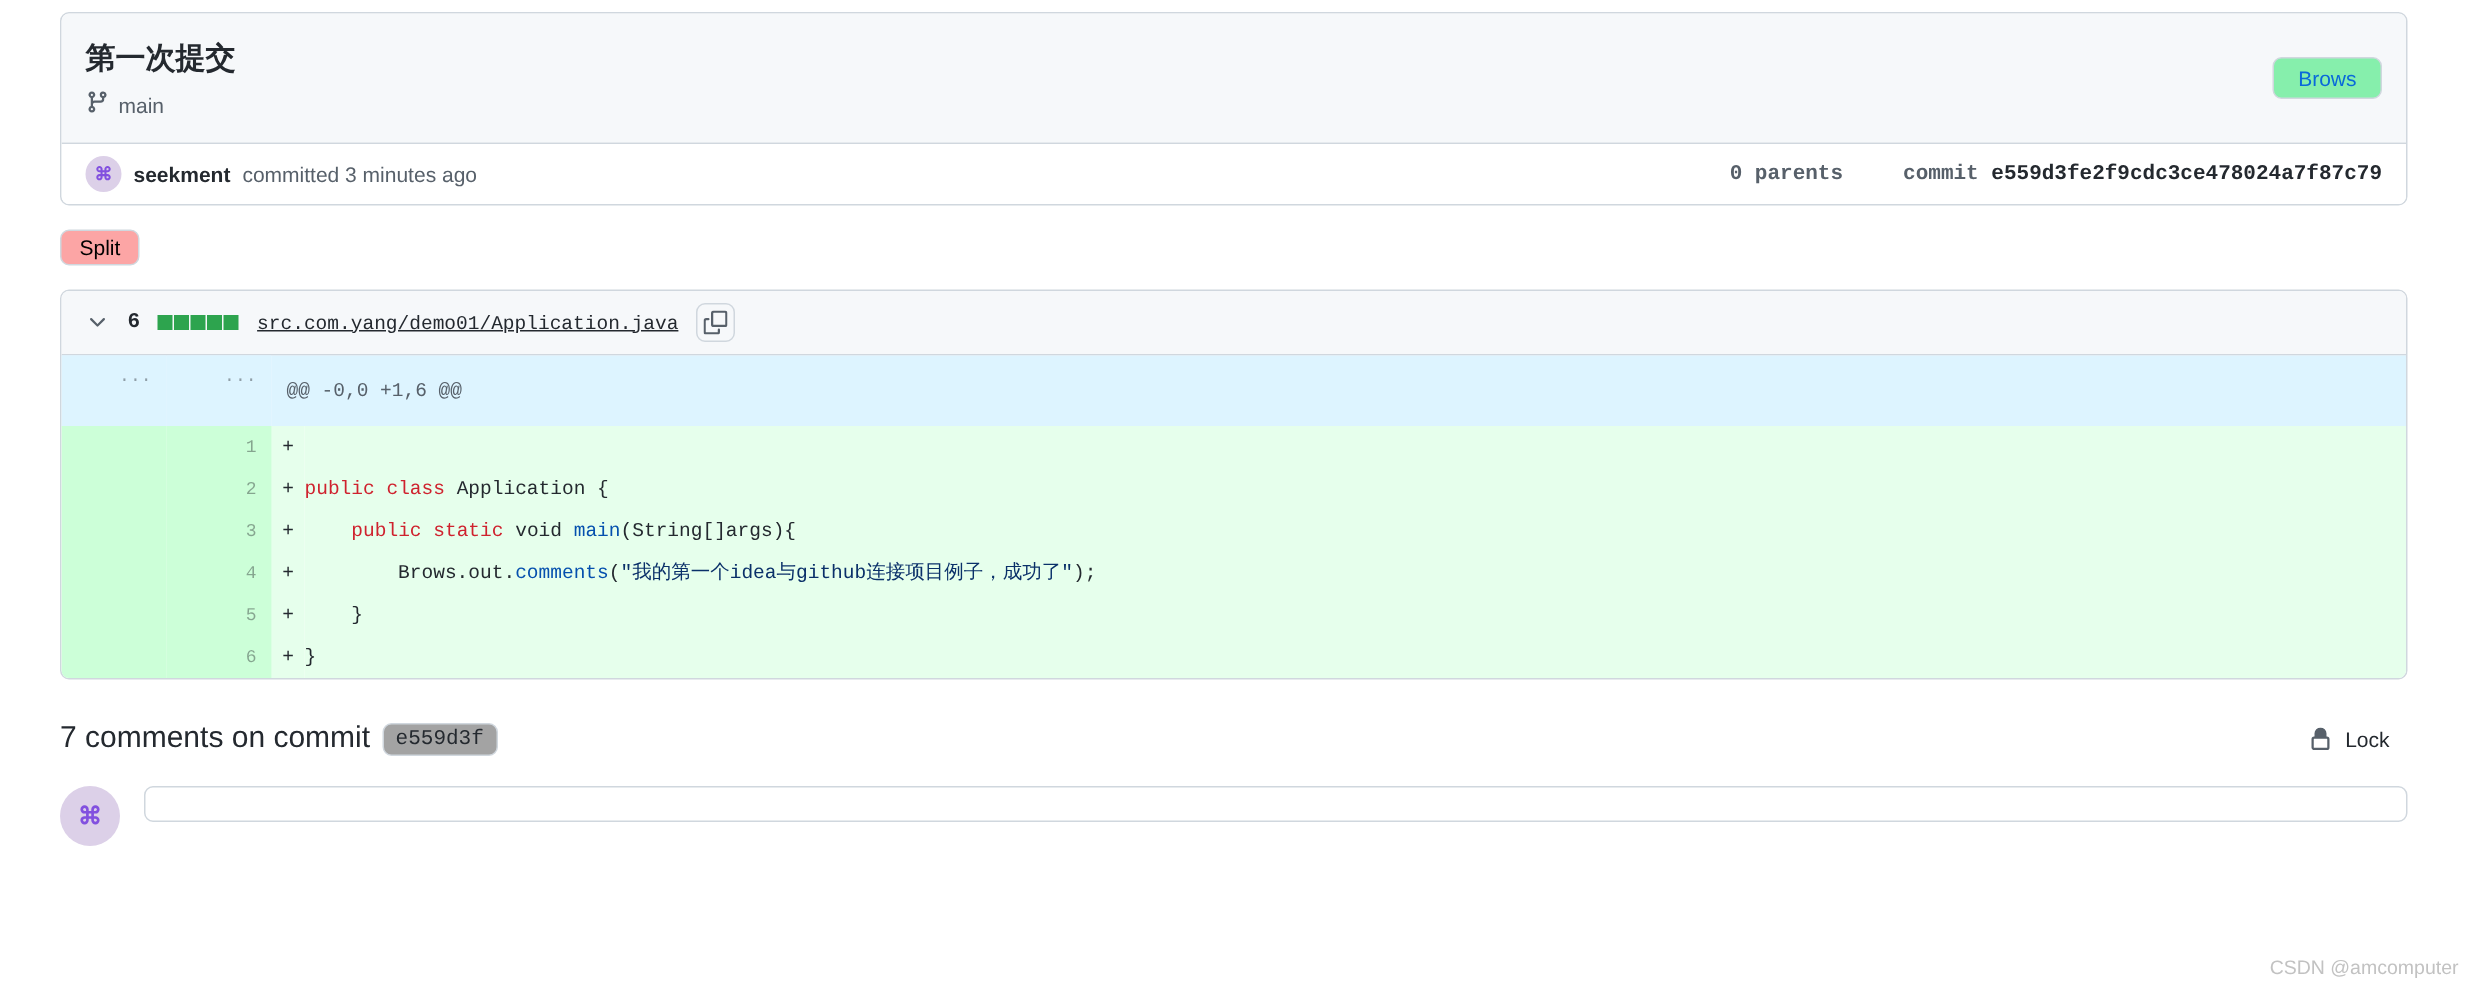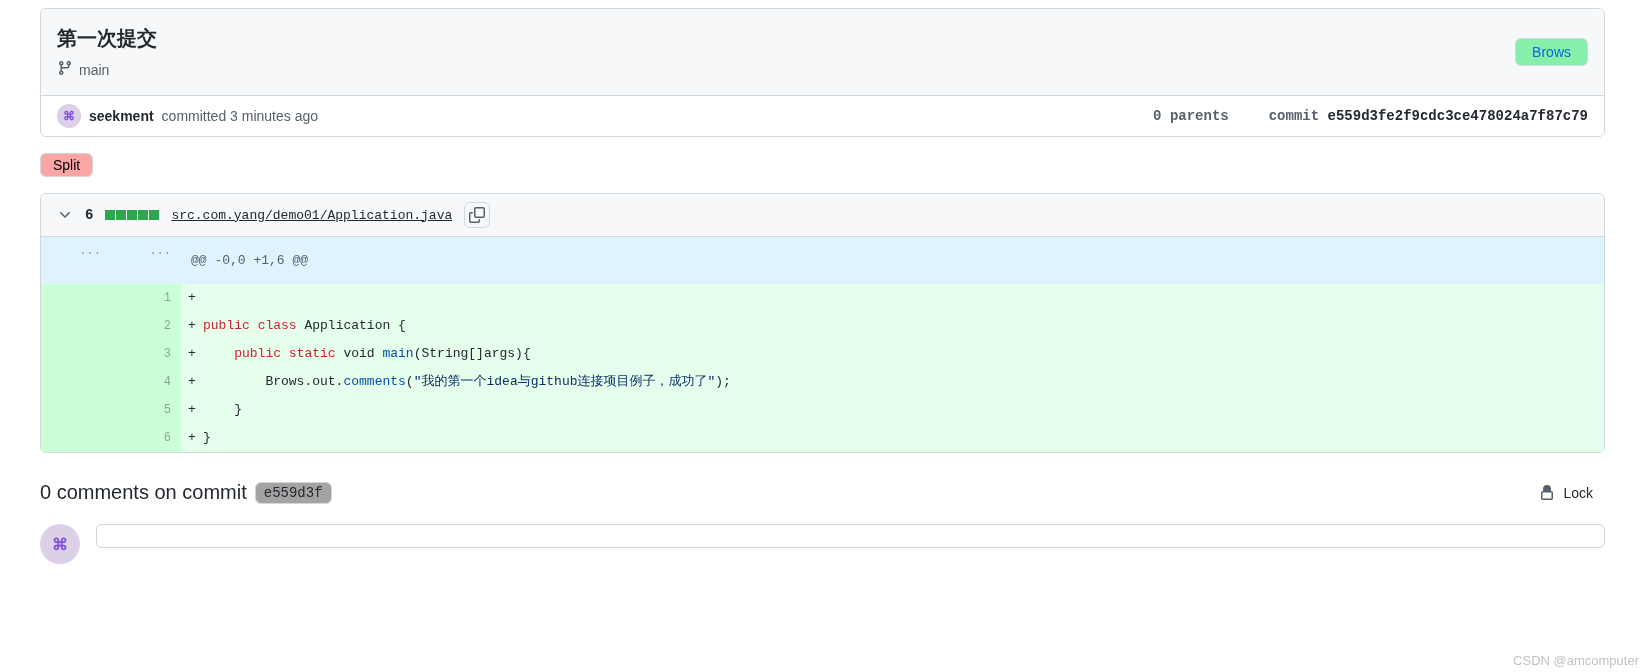--- a/index.html
+++ b/index.html
@@ -201,21 +201,21 @@
 .comment-box {
   flex: 1;
   border: 1px solid #d0d7de;
   border-radius: 6px;
   height: 24px;
 }
 
 .watermark {
   position: fixed;
   right: 6px;
-  bottom: 4px;
+  bottom: 20px;
   color: #c2c2c2;
   font-size: 13px;
   font-family: Arial, sans-serif;
 }
 </style>
 </head>
 <body>
 
 <div class="commit-box">
   <div class="commit-top">
@@ -317,21 +317,21 @@
           <td class="num-col">6</td>
           <td class="marker-col">+</td>
           <td class="code-col"><span>}</span></td>
         </tr>
       </tbody>
   </table>
 </div>
 
 <div class="comments-header">
   <div class="comments-title">
-    <span>0 comments on commit </span>
+    <span>7 comments on commit </span>
     <span class="sha-box mono">e559d3f</span>
   </div>
   <span class="lock-btn">
     <svg width="16" height="16" viewBox="0 0 16 16">
         <path d="M4 4v2h-.25A1.75 1.75 0 0 0 2 7.75v5.5c0 .966.784 1.75 1.75 1.75h8.5A1.75 1.75 0 0 0 14 13.25v-5.5A1.75 1.75 0 0 0 12.25 6H12V4a4 4 0 0 0-8 0zm6.5 2V4a2.5 2.5 0 0 0-5 0v2h5zM3.75 7.5h8.5a.25.25 0 0 1 .25.25v5.5a.25.25 0 0 1-.25.25h-8.5a.25.25 0 0 1-.25-.25v-5.5a.25.25 0 0 1 .25-.25z"></path>
       </svg>
     <span>Lock</span>
   </span>
 </div>
 

